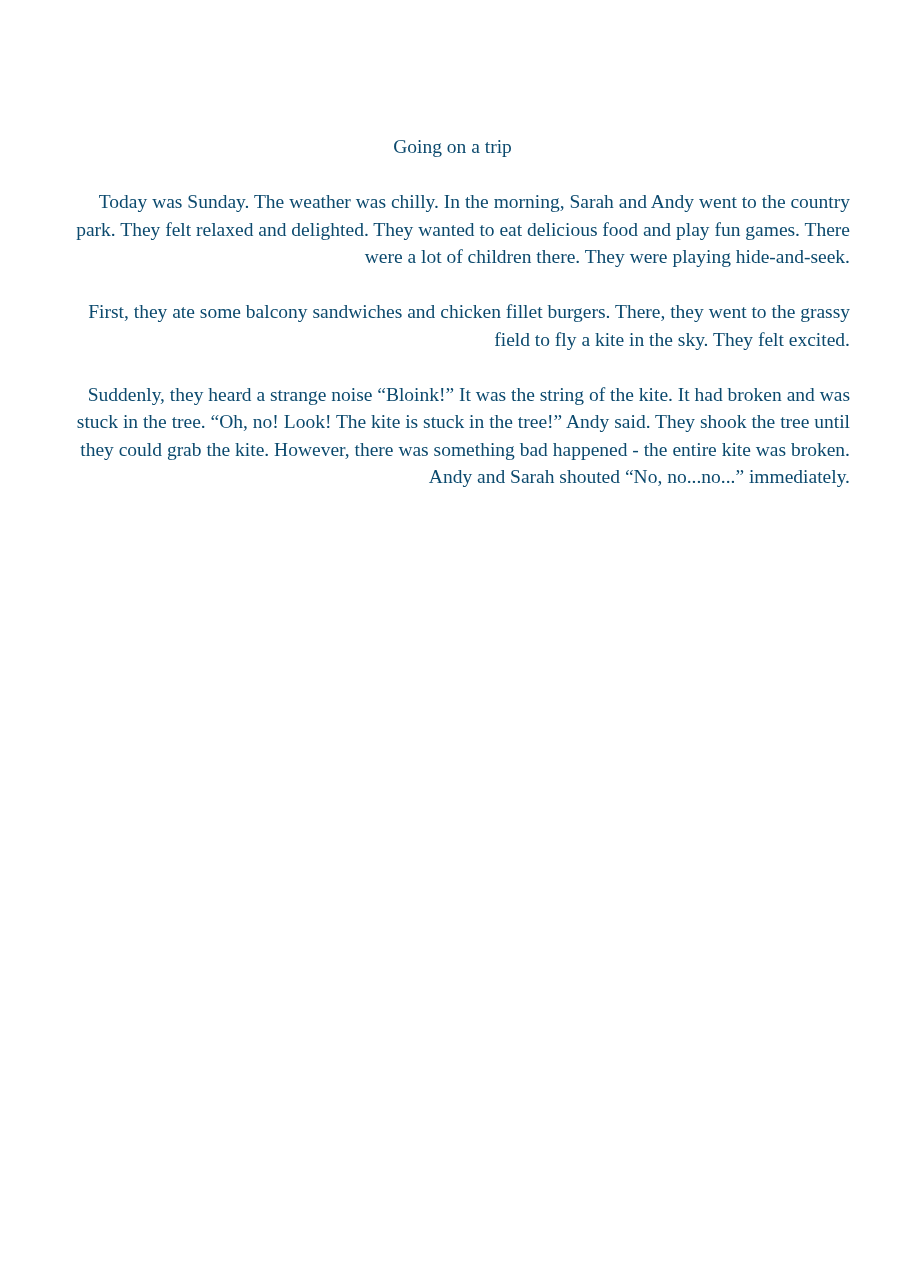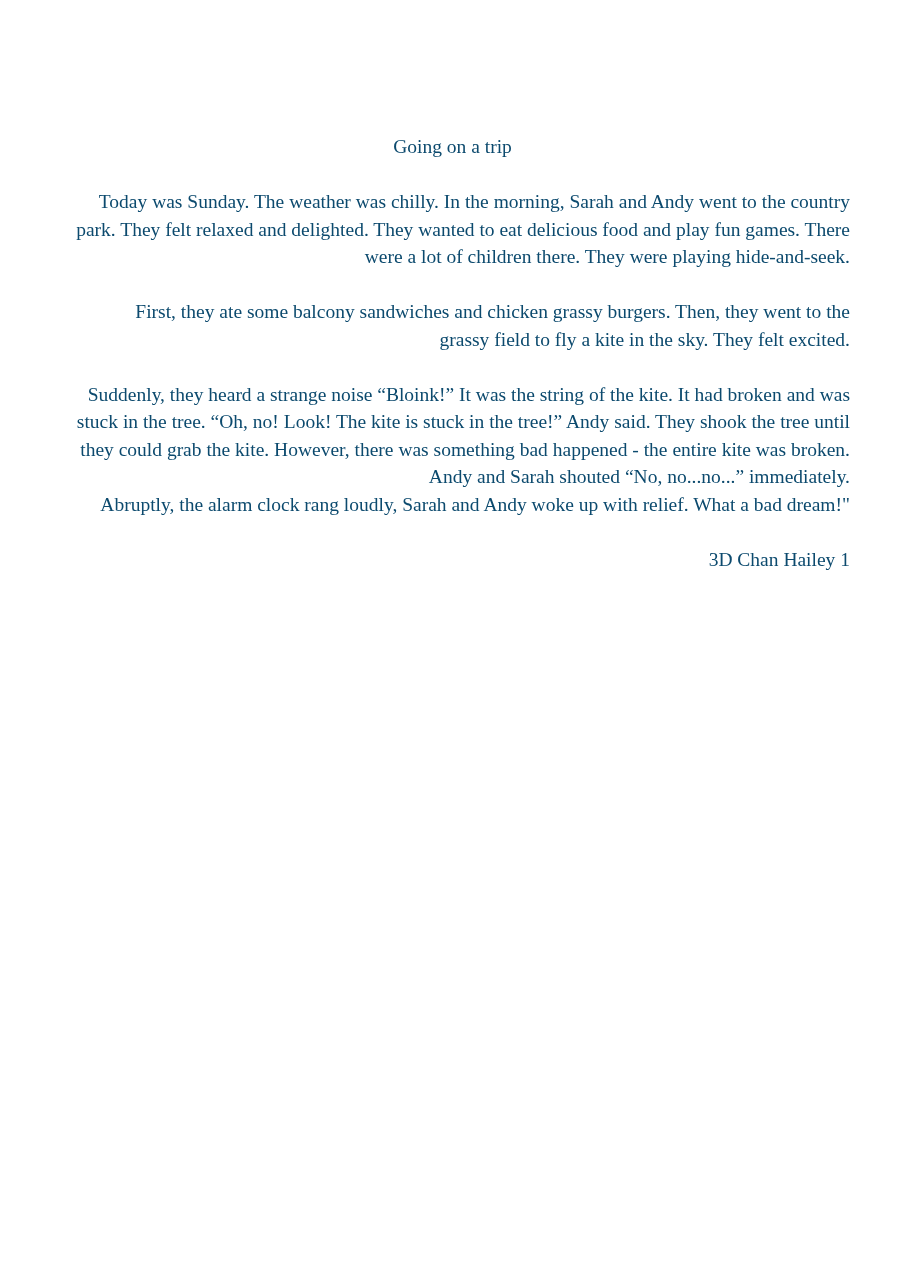--- a/index.html
+++ b/index.html
@@ -43,20 +43,18 @@
   }
 </style>
 </head>
 <body>
 
 <div class="page">
   <h1 class="doc-title">Going on a trip</h1>
 
   <p class="body-para indent gap-before">Today was Sunday. The weather was chilly. In the morning, Sarah and Andy went to the country park. They felt relaxed and delighted. They wanted to eat delicious food and play fun games. There were a lot of children there. They were playing hide-and-seek.</p>
 
-  <p class="body-para indent gap-before">First, they ate some balcony sandwiches and chicken grassy burgers. Then, they went to the grassy field to fly a kite in the sky. They felt excited.</p>
+  <p class="body-para indent gap-before">First, they ate some balcony sandwiches and chicken fillet burgers. There, they went to the grassy field to fly a kite in the sky. They felt excited.</p>
 
   <p class="body-para indent gap-before">Suddenly, they heard a strange noise “Bloink!” It was the string of the kite. It had broken and was stuck in the tree. “Oh, no! Look! The kite is stuck in the tree!” Andy said. They shook the tree until they could grab the kite. However, there was something bad happened - the entire kite was broken. Andy and Sarah shouted “No, no...no...” immediately.</p>
 
-  <p class="body-para">Abruptly, the alarm clock rang loudly, Sarah and Andy woke up with relief. What a bad dream!"</p>
 
-  <div class="signature">3D Chan Hailey 1</div>
 </div>
 
 </body></html>

